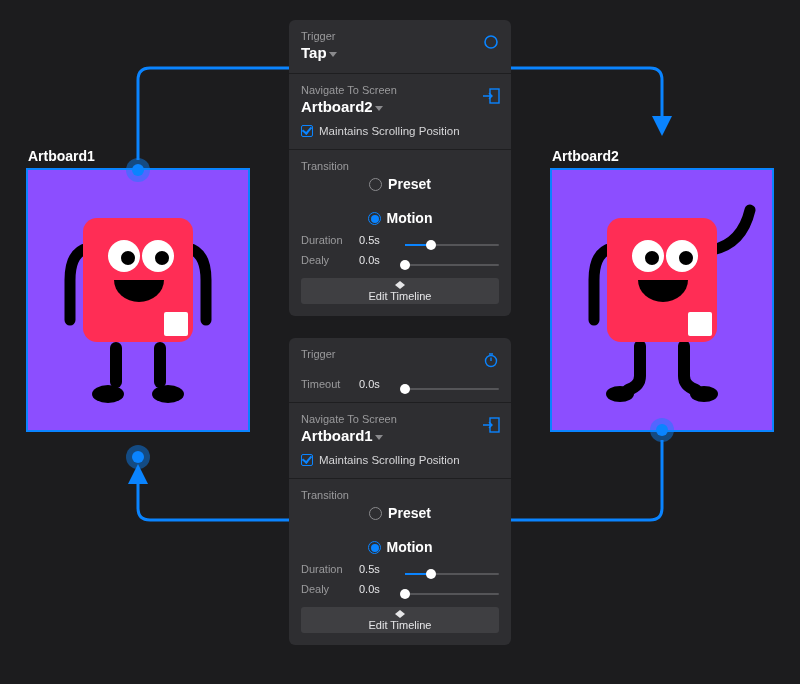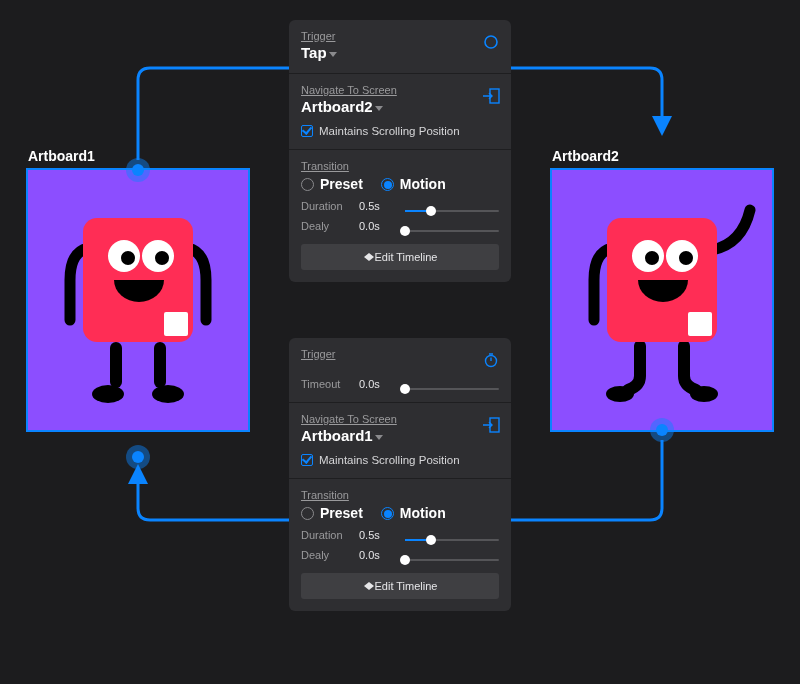--- a/index.html
+++ b/index.html
@@ -47,21 +47,21 @@
     left: 289px;
     width: 222px;
     background: #2e2e31;
     border-radius: 6px;
     font-size: 12px;
     color: #c8c8ca;
     overflow: hidden;
   }
   .panel .section { padding: 10px 12px 12px 12px; }
   .panel .sep { height: 1px; background: #1e1e20; }
-  .label { font-size: 11px; color: #9a9a9c; text-decoration: underline; }
+  .label { font-size: 11px; color: #9a9a9c; }
   .value-row { display: flex; align-items: center; gap: 2px; margin-top: 2px; }
   .value { font-size: 15px; font-weight: 600; color: #fff; }
   .chev {
     width: 0; height: 0;
     border-left: 4px solid transparent;
     border-right: 4px solid transparent;
     border-top: 5px solid #8a8a8d;
     margin-top: 3px;
   }
   .icon-slot {
@@ -75,21 +75,21 @@
   .checkbox {
     width: 12px; height: 12px; border: 1.5px solid #0a84ff; border-radius: 2px;
     position: relative; flex-shrink: 0;
   }
   .checkbox::after {
     content: ""; position: absolute; left: 2px; top: -1px;
     width: 4px; height: 7px; border: solid #0a84ff;
     border-width: 0 2px 2px 0; transform: rotate(40deg);
   }
 
-  .radio-row { display: flex; gap: 18px; margin-top: 4px; align-items: center; }
+  .radio-row { display: flex; gap: 18px; margin-top: 4px; align-items: center; flex-direction: column; }
   .radio { display: flex; align-items: center; gap: 6px; font-size: 14px; font-weight: 600; color: #fff; }
   .radio .r {
     width: 13px; height: 13px; border: 1.5px solid #8a8a8d; border-radius: 50%; position: relative;
   }
   .radio.sel .r { border-color: #0a84ff; }
   .radio.sel .r::after {
     content: ""; position: absolute; left: 2.5px; top: 2.5px;
     width: 8px; height: 8px; border-radius: 50%; background: #0a84ff;
   }
 
@@ -104,21 +104,21 @@
     position: absolute; top: -4px; width: 10px; height: 10px; border-radius: 50%;
     background: #fff; transform: translateX(-50%);
   }
 
   .btn {
     margin-top: 12px;
     height: 26px;
     background: #3f3f42;
     border-radius: 3px;
     display: flex; align-items: center; justify-content: center;
-    font-size: 11px; color: #e6e6e8;
+    font-size: 11px; color: #e6e6e8; flex-direction: column;
   }
   .btn svg { width: 12px; height: 10px; }
 
 </style>
 </head>
 <body>
 
 <div class="artboard-label" style="left:28px; top:148px;">Artboard1</div>
 <div class="artboard-label" style="left:552px; top:148px;">Artboard2</div>
 

